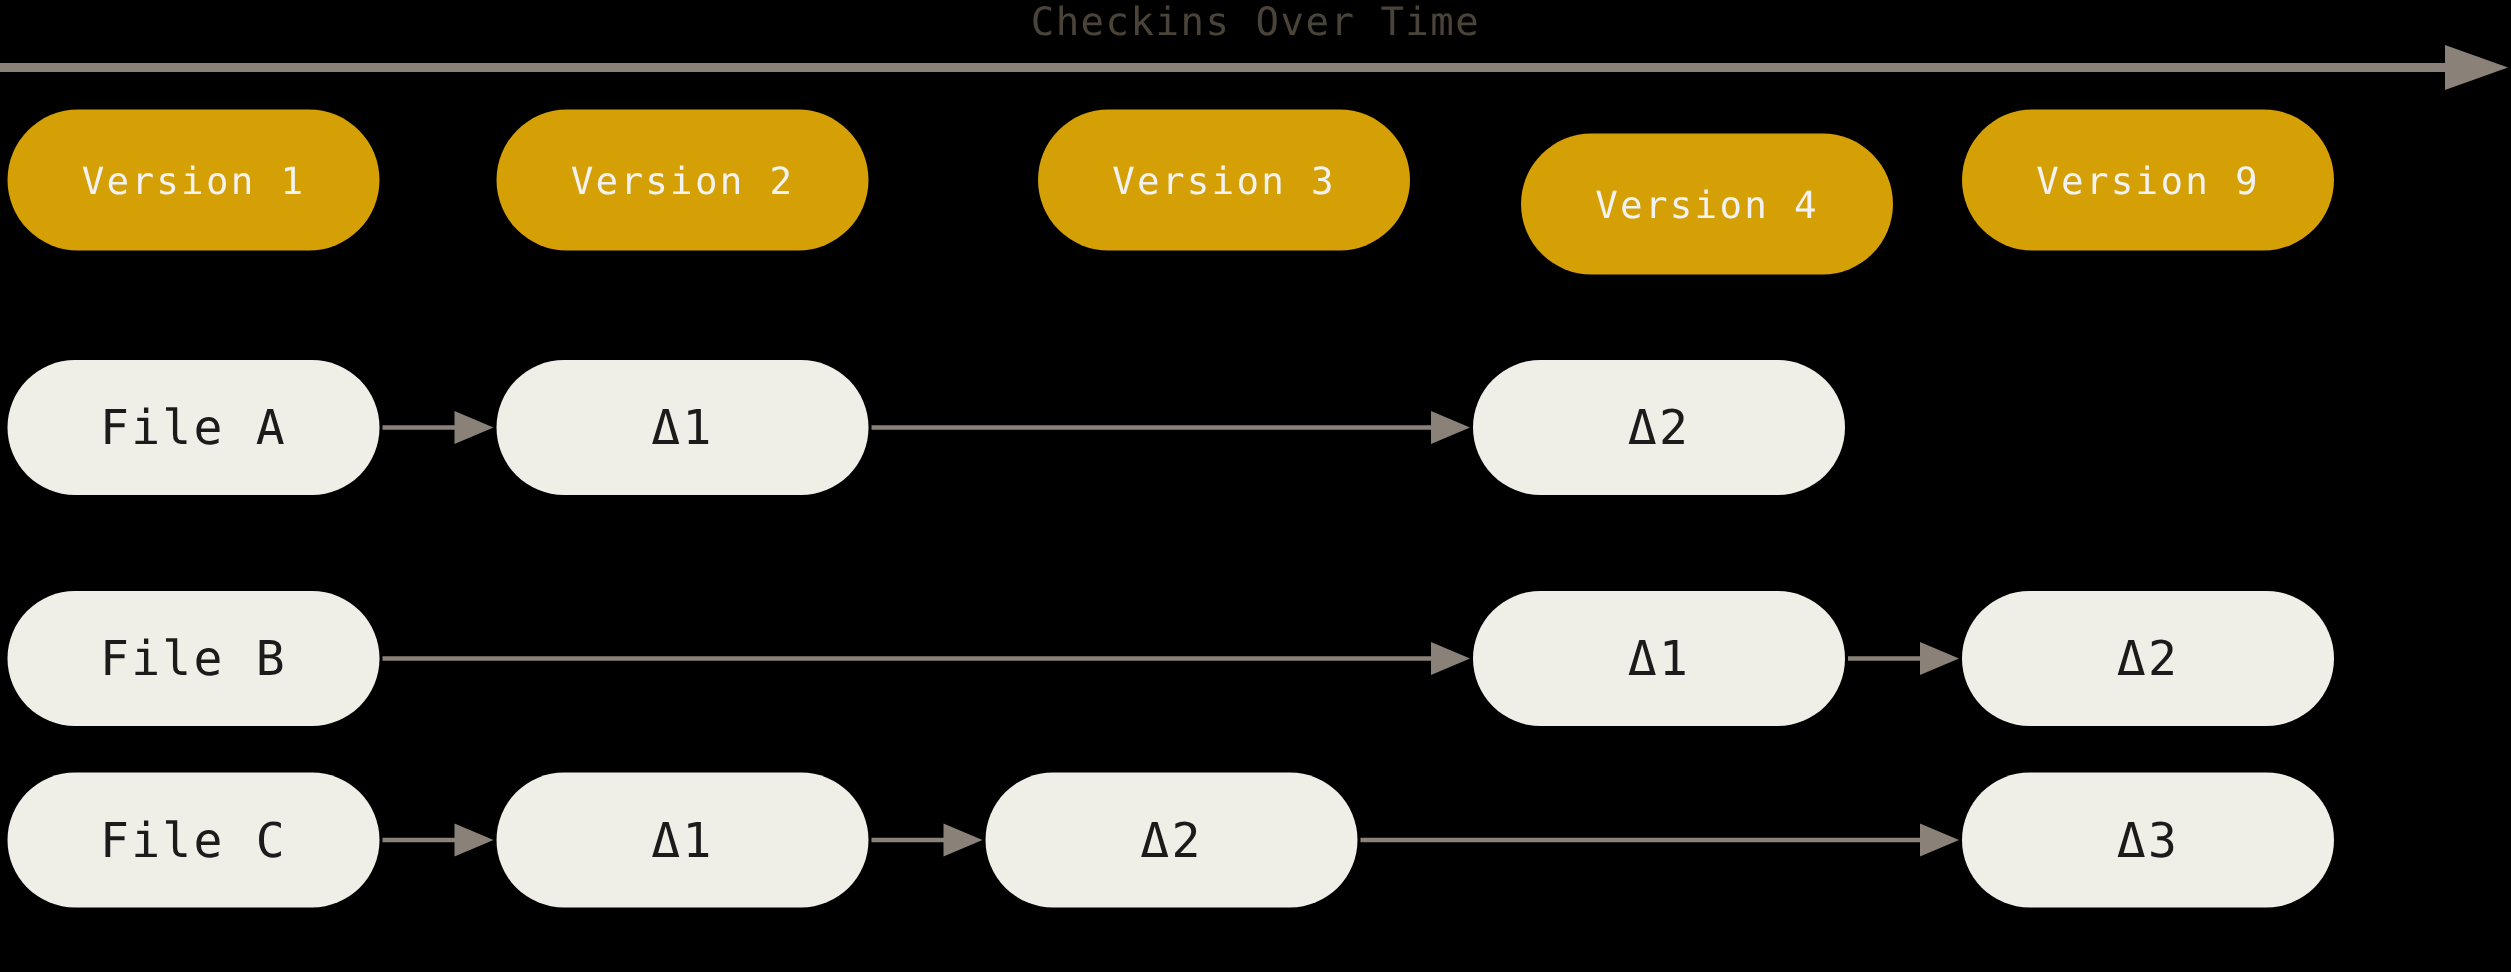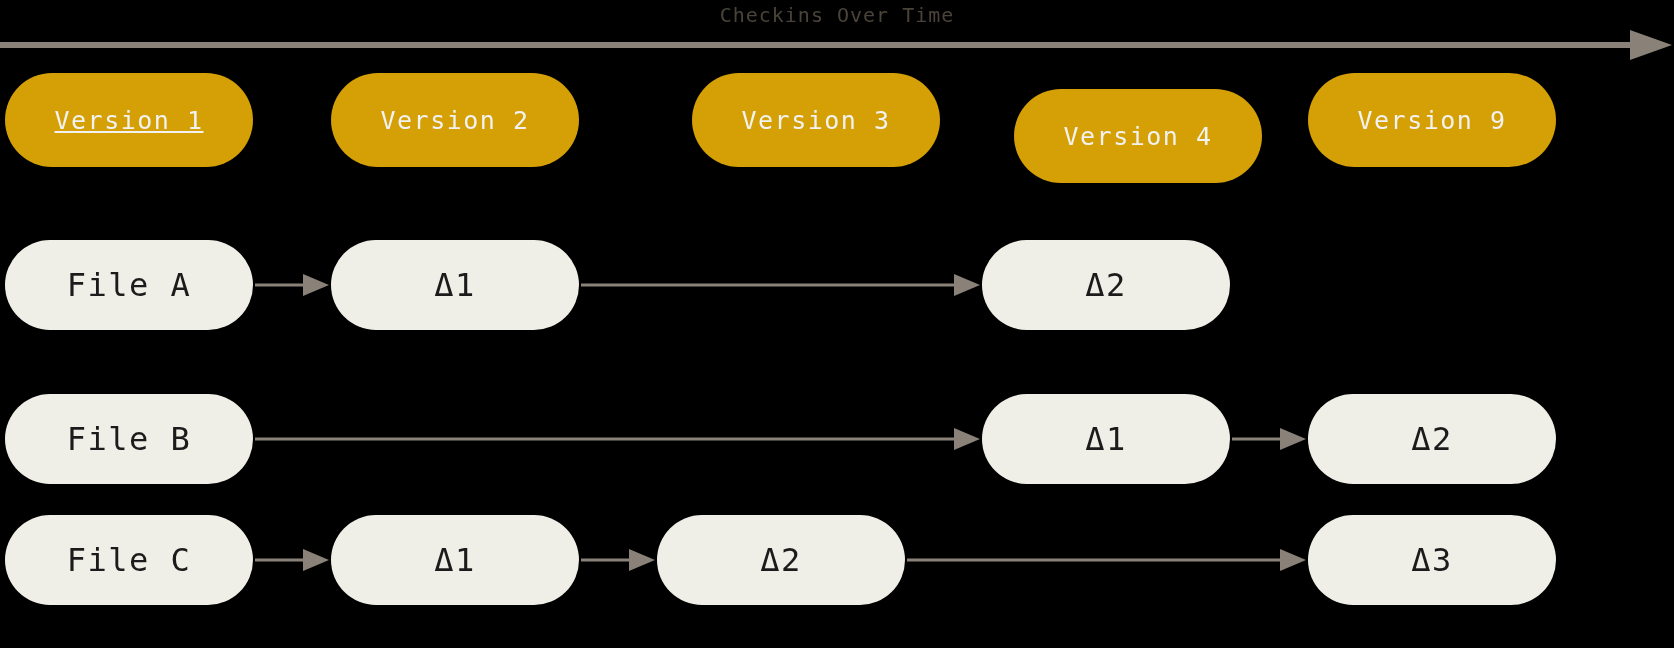--- a/index.html
+++ b/index.html
@@ -23,21 +23,21 @@
   
   .title {
     position: absolute;
     top: 0px;
     left: 0;
     width: 1674px;
     height: 30px;
     line-height: 30px;
     text-align: center;
     color: #4a4339;
-    font-size: 20px;
+    font-size: 26px;
     letter-spacing: 1px;
     font-family: "DejaVu Sans Mono", "Liberation Mono", monospace;
     white-space: nowrap;
   }
 
   
   .timeline {
     position: absolute;
     left: 0px;
     top: 30px;
@@ -118,21 +118,21 @@
   <div class="title">Checkins Over Time</div>
 
   <div class="timeline">
     <svg width="1674" height="30" viewBox="0 0 1674 30">
       <line x1="0" y1="15" x2="1634" y2="15" stroke="#8a8278" stroke-width="6"></line>
       <polygon points="1630,0 1672,15 1630,30" fill="#8a8278"></polygon>
     </svg>
   </div>
 
   <div class="version-row">
-      <div class="pill pill-version" style="left: 5px; width: 248px; text-decoration: underline;">Version 1</div>
+      <div class="pill pill-version" style="left: 5px; width: 248px;">Version 1</div>
       <div class="pill pill-version" style="left: 331px; width: 248px;">Version 2</div>
       <div class="pill pill-version" style="left: 692px; width: 248px;">Version 3</div>
       <div class="pill pill-version" style="left: 1014px; width: 248px; margin-top: 16px;">Version 4</div>
       <div class="pill pill-version" style="left: 1308px; width: 248px;">Version 9</div>
     </div>
 
   <div class="file-row row-1">
       <div class="edge" style="left: 255px; width: 74px;">
         <svg width="74" height="90" viewBox="0 0 74 90">
           <line x1="0" y1="45" x2="52" y2="45" stroke="#8a8278" stroke-width="3"></line>

